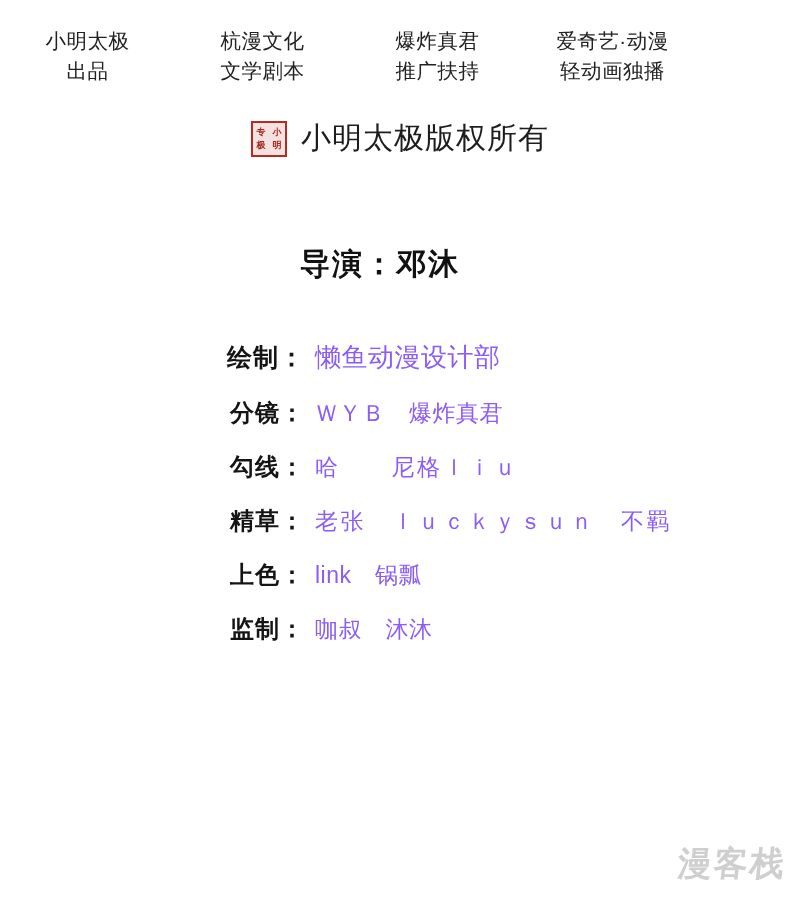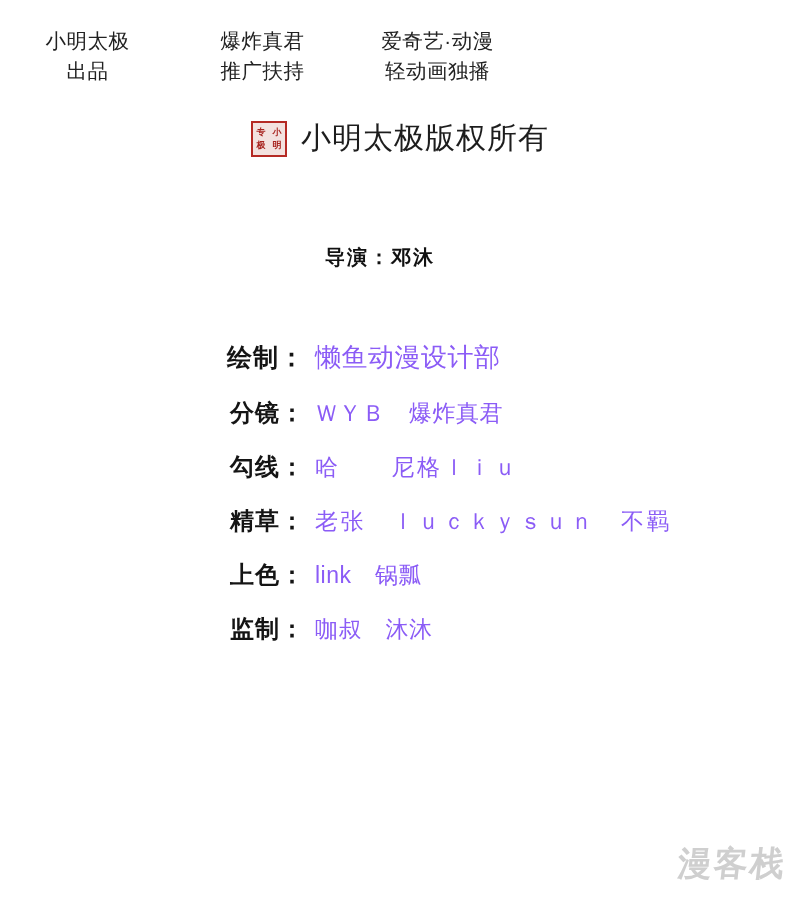--- a/index.html
+++ b/index.html
@@ -75,21 +75,21 @@
     color: #1d1d1d;
   }
 
   
   .director {
     position: absolute;
     top: 244px;
     left: 0;
     width: 760px;
     text-align: center;
-    font-size: 20px;
+    font-size: 30px;
     font-weight: bold;
     letter-spacing: 2px;
     color: #111111;
   }
 
   
   .credits {
     position: absolute;
     top: 340px;
     left: 0;
@@ -134,20 +134,24 @@
     user-select: none;
   }
 </style>
 </head>
 <body>
 
 <div class="sponsor-row">
   <div class="sponsor-col">
     <span>小明太极</span>
     <span class="line2">出品</span>
+  </div>
+  <div class="sponsor-col">
+    <span>杭漫文化</span>
+    <span class="line2">文学剧本</span>
   </div>
   <div class="sponsor-col">
     <span>爆炸真君</span>
     <span class="line2">推广扶持</span>
   </div>
   <div class="sponsor-col">
     <span>爱奇艺·动漫</span>
     <span class="line2">轻动画独播</span>
   </div>
 </div>

